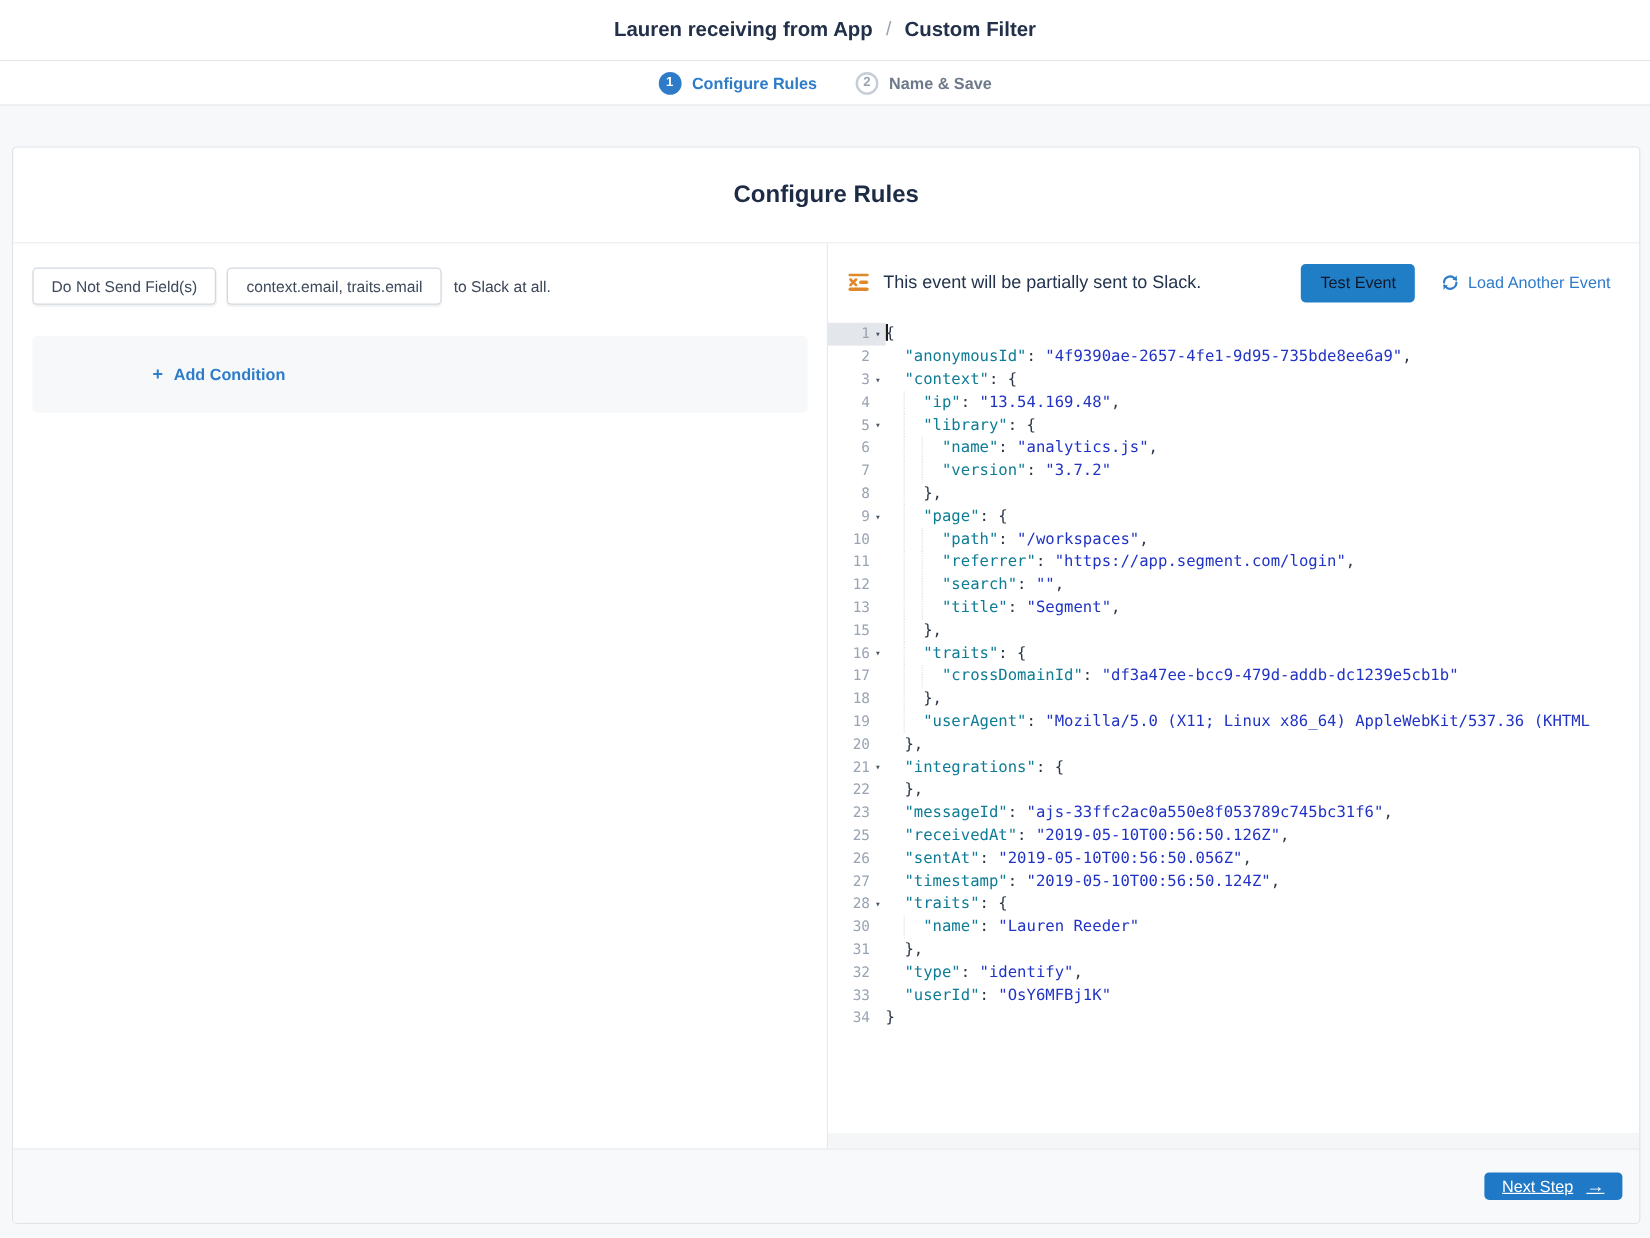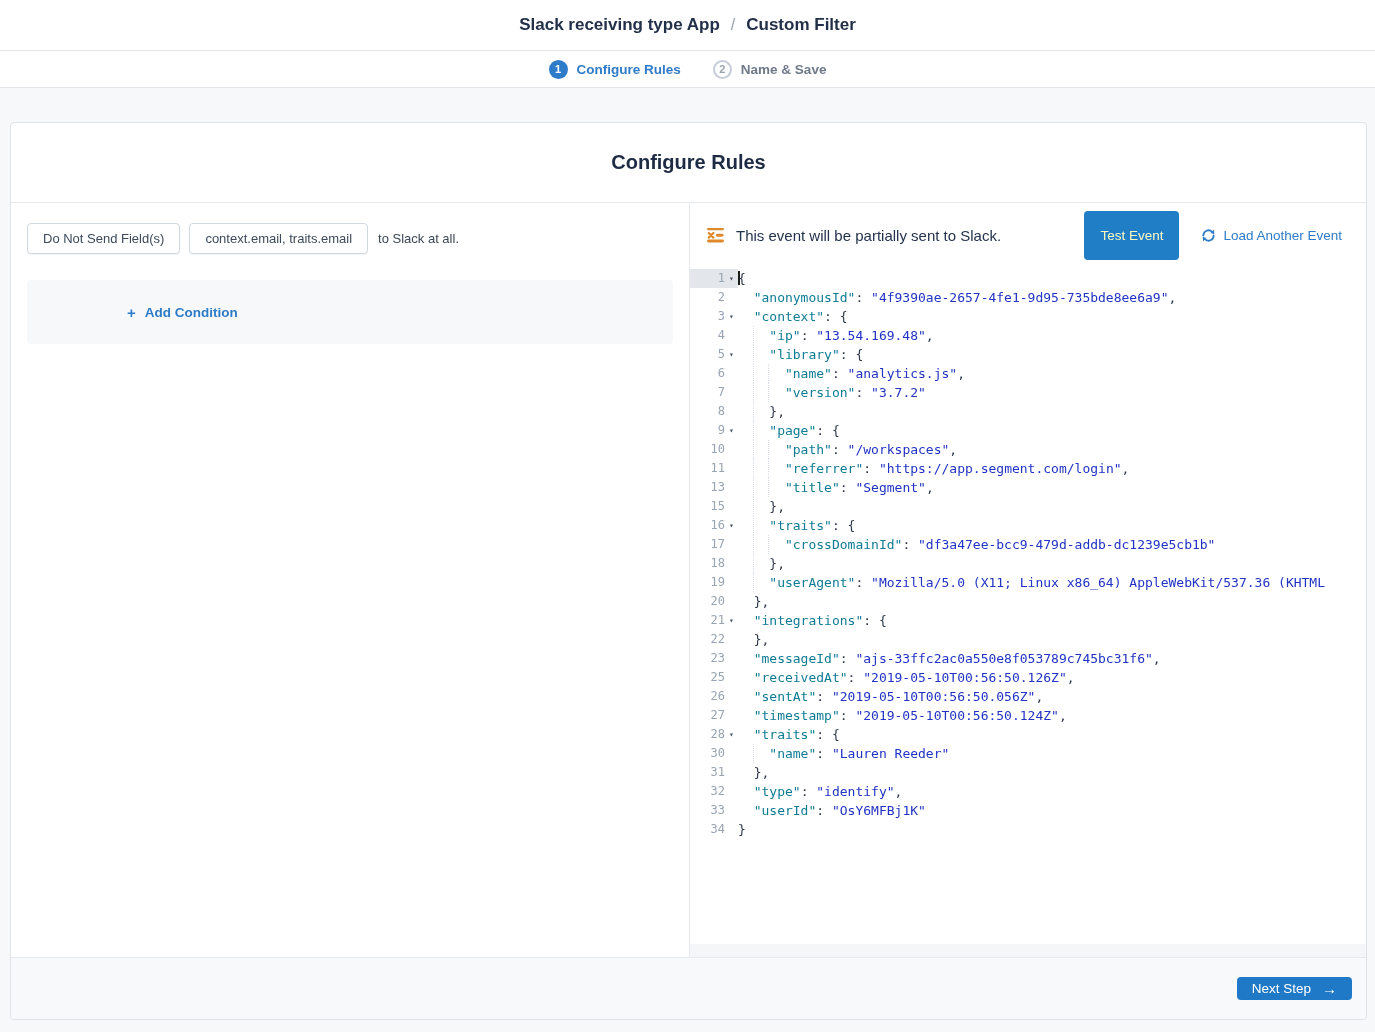--- a/index.html
+++ b/index.html
@@ -50,22 +50,22 @@
   .add-link { margin-left:100px; color:#2e7cc9; font-size:13.5px; font-weight:600;
     display:flex; align-items:center; gap:9px; cursor:pointer; }
   .add-plus { font-size:15px; font-weight:600; line-height:1; }
 
   
   .right-panel { flex:1; display:flex; flex-direction:column; background:#f4f6f8; min-width:0; }
   .preview-header { height:65px; flex:none; background:#fff; display:flex;
     align-items:center; padding:0 16px; }
   .rules-icon { flex:none; margin-right:11px; display:flex; }
   .status-text { font-size:15px; font-weight:400; color:#24334d; flex:1; min-width:0; }
-  .btn-primary { background:#1f7ec6; color:#fef9c3; font-size:13.5px; font-weight:500;
-    height:49px; padding:0 16px; border:none; border-radius:4px; cursor:pointer; flex:none; }
+  .btn-primary { background:#1f7ec6; color:#0f172a; font-size:13.5px; font-weight:500;
+    height:32px; padding:0 16px; border:none; border-radius:4px; cursor:pointer; flex:none; }
   .load-link { color:#2e7cc9; font-size:13.5px; font-weight:500; display:flex;
     gap:7px; margin-left:22px; margin-right:8px; white-space:nowrap;
     cursor:pointer; flex:none; }
 
   
   .editor { height:676px; flex:none; background:#fff; overflow:hidden; padding-top:1px;
     font-family:"DejaVu Sans Mono","Liberation Mono",monospace; font-size:13px; cursor:text; }
   .ed-row { display:flex; height:19px; line-height:19px; }
   .gutter { width:48px; flex:none; display:flex; justify-content:flex-end;
     align-items:center; color:#99a4b3; font-size:12px;
@@ -77,29 +77,29 @@
   .ind { display:inline-block; white-space:pre; }
   .ind + .ind { border-left:1px dotted #d9dfe6; margin-left:-1px; }
   .tk { color:#0e7c95; }
   .ts { color:#2133c4; }
   .tp { color:#2d3748; }
   .cursor { display:inline-block; width:2px; height:14px; background:#1b1b1b;
     vertical-align:-2px; margin-right:-2px; }
 
   .next-btn { background:#2079c6; color:#fff; border:none; border-radius:4px; height:23px;
     padding:0 15px; font-size:13.5px; font-weight:500; display:flex; align-items:center;
-    gap:11px; cursor:pointer; }
+    gap:11px; cursor:pointer;text-decoration:underline; }
   .next-arrow { font-size:15px; line-height:1; }
 </style>
 </head>
 <body>
 
 <div class="top-header">
   <div class="bc">
-    <span>Slack receiving type App</span>
+    <span>Lauren receiving from App</span>
     <span class="bc-sep">/</span>
     <span>Custom Filter</span>
   </div>
 </div>
 
 <div class="step-bar">
   <div class="step active">
     <span class="dot">1</span>
     <span>Configure Rules</span>
   </div>
@@ -228,20 +228,27 @@
           </div>
           <div class="ed-row">
             <div class="gutter">
               <span>11</span>
               <span class="fold"></span>
             </div>
             <div class="code"><span class="ind">  </span><span class="ind">  </span><span class="ind">  </span><span class="tk">"referrer"</span><span class="tp">: </span><span class="ts">"https://app.segment.com/login"</span><span class="tp">,</span></div>
           </div>
           <div class="ed-row">
             <div class="gutter">
+              <span>12</span>
+              <span class="fold"></span>
+            </div>
+            <div class="code"><span class="ind">  </span><span class="ind">  </span><span class="ind">  </span><span class="tk">"search"</span><span class="tp">: </span><span class="ts">""</span><span class="tp">,</span></div>
+          </div>
+          <div class="ed-row">
+            <div class="gutter">
               <span>13</span>
               <span class="fold"></span>
             </div>
             <div class="code"><span class="ind">  </span><span class="ind">  </span><span class="ind">  </span><span class="tk">"title"</span><span class="tp">: </span><span class="ts">"Segment"</span><span class="tp">,</span></div>
           </div>
           <div class="ed-row">
             <div class="gutter">
               <span>15</span>
               <span class="fold"></span>
             </div>

